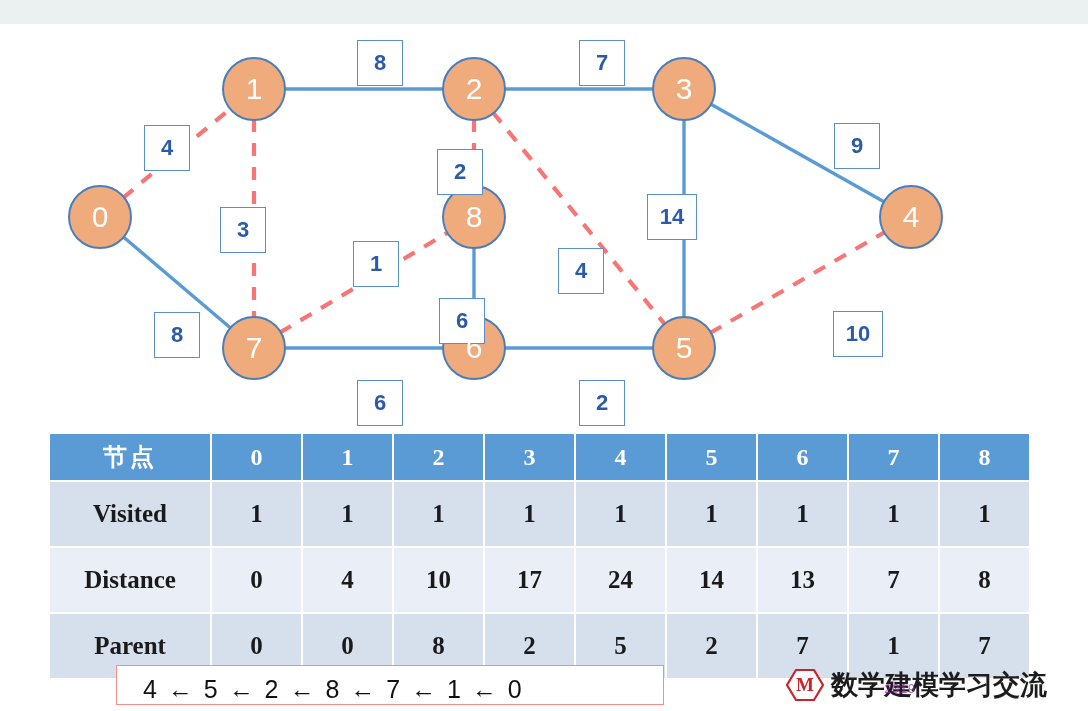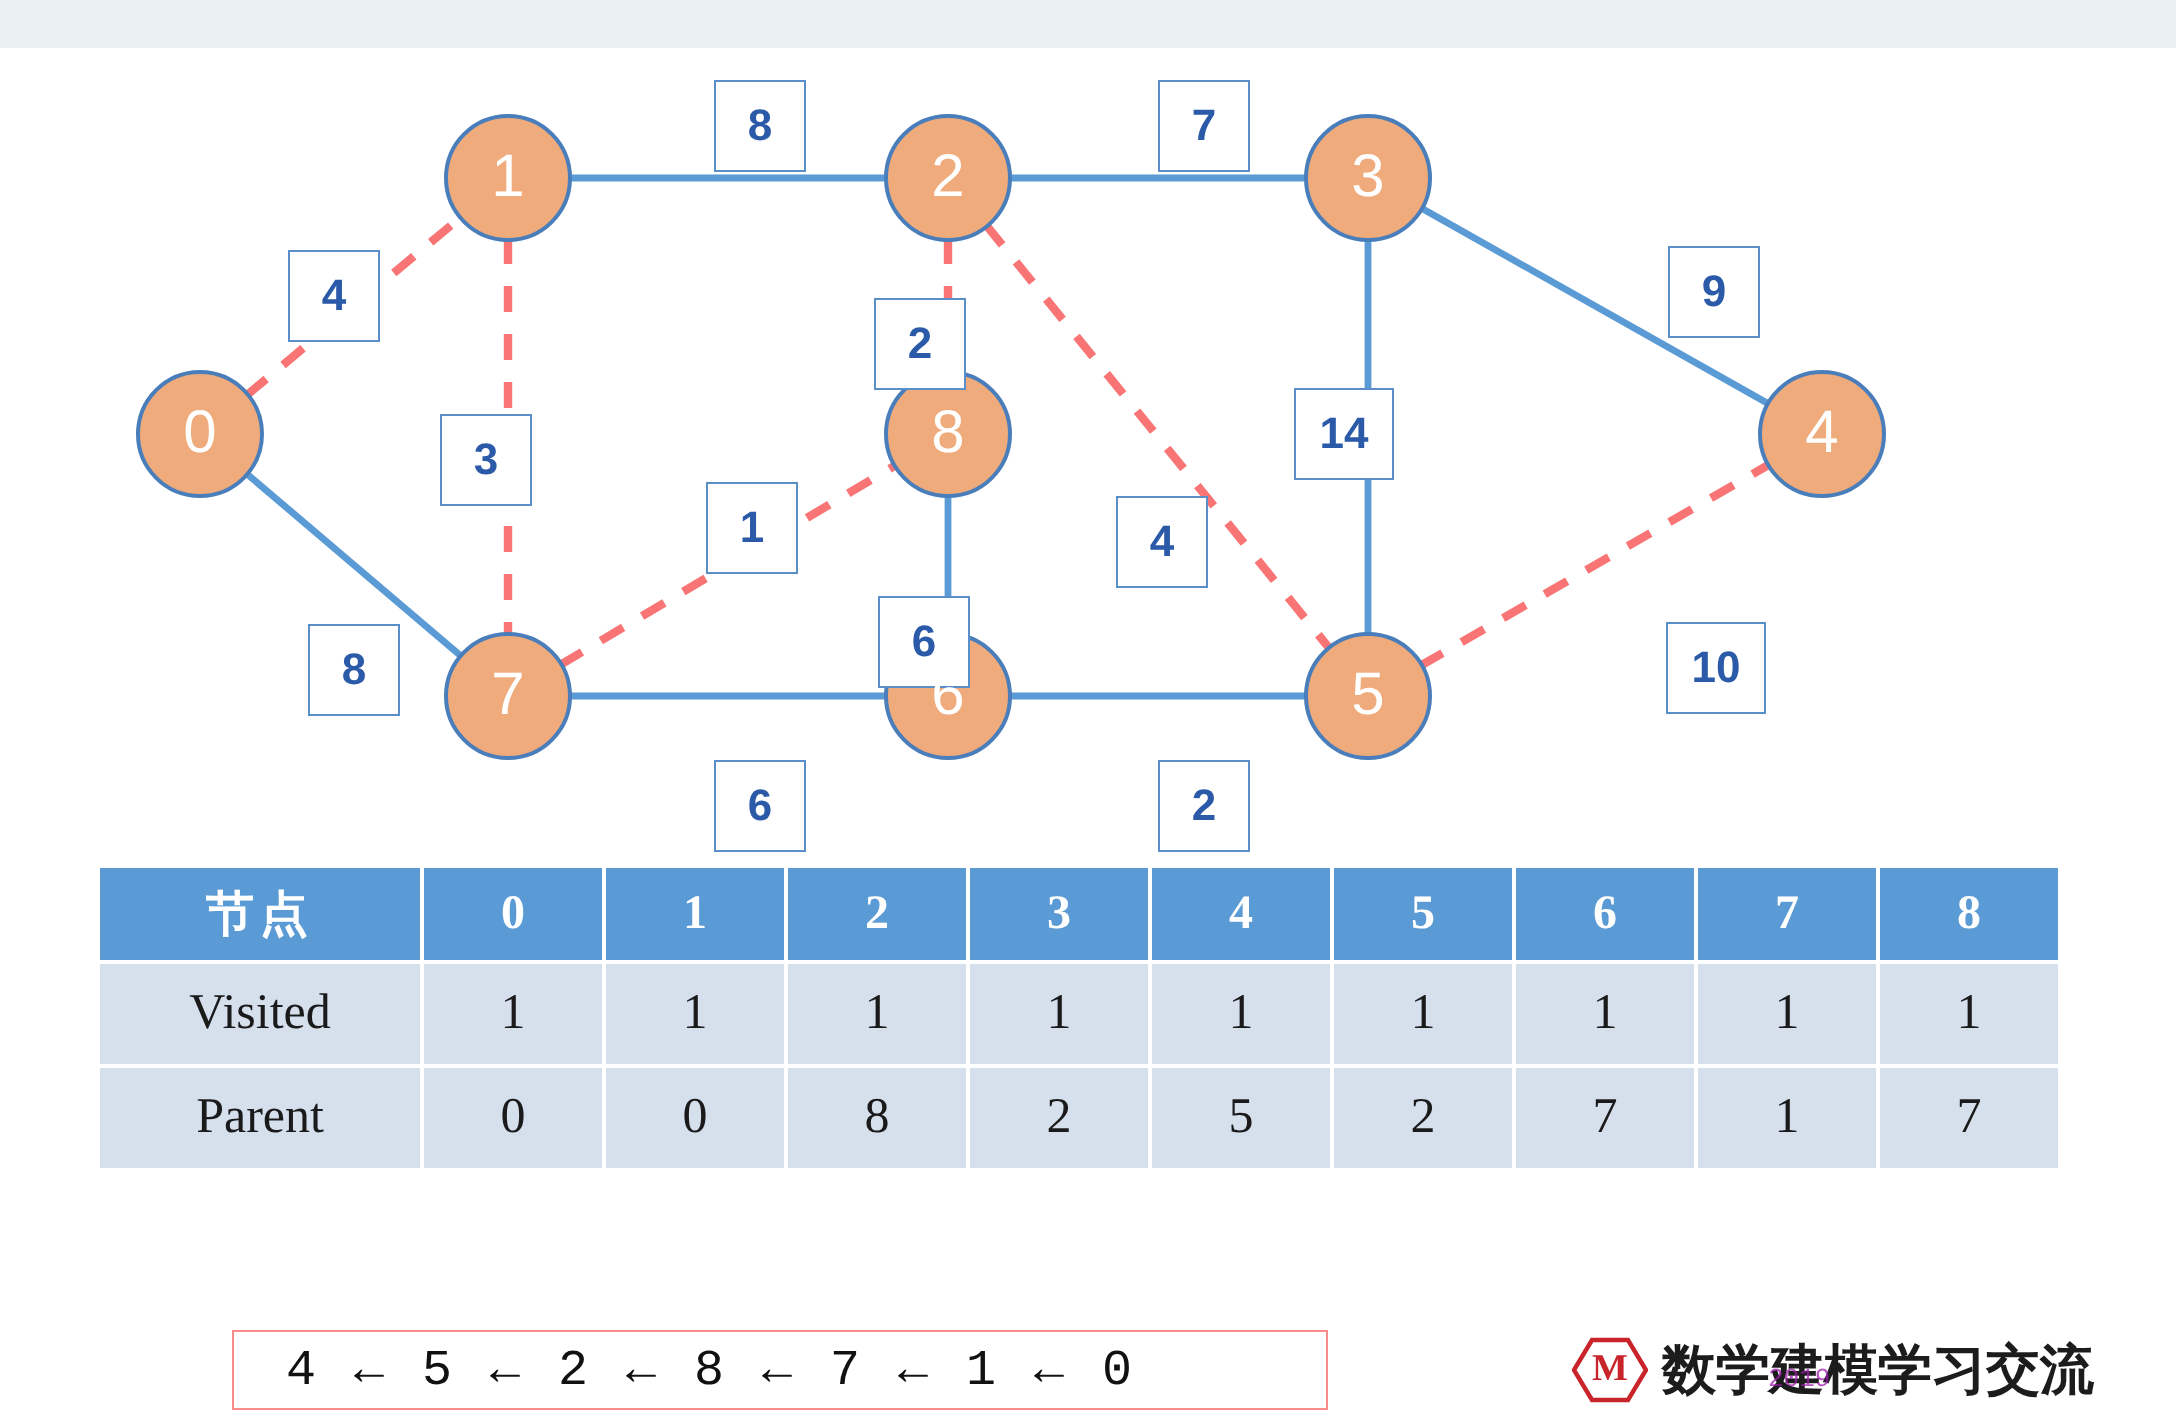--- a/index.html
+++ b/index.html
@@ -45,22 +45,23 @@
     width:962px;
     table-layout:fixed;
   }
   #tbl td,#tbl th{
     padding:0;margin:0;
     text-align:center;
     vertical-align:middle;
     font-family:"Liberation Serif", serif;
     font-size:25px;
     color:#1a1a1a;
-    height:50px;
+    height:64px;
     border:none;
+    font-weight:bold;
   }
   #tbl thead th{
     background:#5b9bd5;
     color:#ffffff;
     font-weight:bold;
     height:46px;
     font-size:24px;
   }
   #tbl thead th.corner{
     font-family:"DejaVu Sans", sans-serif;
@@ -72,23 +73,23 @@
   #tbl tbody tr.rowB td{background:#e9eef7;}
   #tbl tbody td.hot{background:#fa7272;}
   #tbl td.rowname{font-size:25px;}
   
   #pathbox{
     position:absolute;left:116px;top:665px;
     width:548px;height:40px;
     box-sizing:border-box;
     border:1.6px solid #f98b8b;
     background:#ffffff;
-    display:flex;align-items:center;
+    display:flex;align-items:flex-end;
     padding-left:26px;
-    font-family:Liberation Mono, monospace;
+    font-family:Liberation Sans, sans-serif;
     font-size:25px;
     color:#111;
     letter-spacing:2px;
   }
   
   #logo{
     position:absolute;left:786px;top:666px;
     display:flex;align-items:center;gap:7px;
   }
   #logo .hexwrap{position:relative;width:38px;height:38px;}
@@ -199,20 +200,32 @@
         <td>1</td>
         <td class="hot">1</td>
         <td class="hot">1</td>
         <td>1</td>
         <td class="hot">1</td>
         <td class="hot">1</td>
         <td>1</td>
         <td class="hot">1</td>
         <td class="hot">1</td>
       </tr>
+      <tr class="rowB">
+        <td class="rowname">Distance</td>
+        <td>0</td>
+        <td class="hot">4</td>
+        <td class="hot">10</td>
+        <td>17</td>
+        <td class="hot">24</td>
+        <td class="hot">14</td>
+        <td>13</td>
+        <td class="hot">7</td>
+        <td class="hot">8</td>
+      </tr>
       <tr class="rowA">
         <td class="rowname">Parent</td>
         <td>0</td>
         <td class="hot">0</td>
         <td class="hot">8</td>
         <td>2</td>
         <td class="hot">5</td>
         <td class="hot">2</td>
         <td>7</td>
         <td class="hot">1</td>

